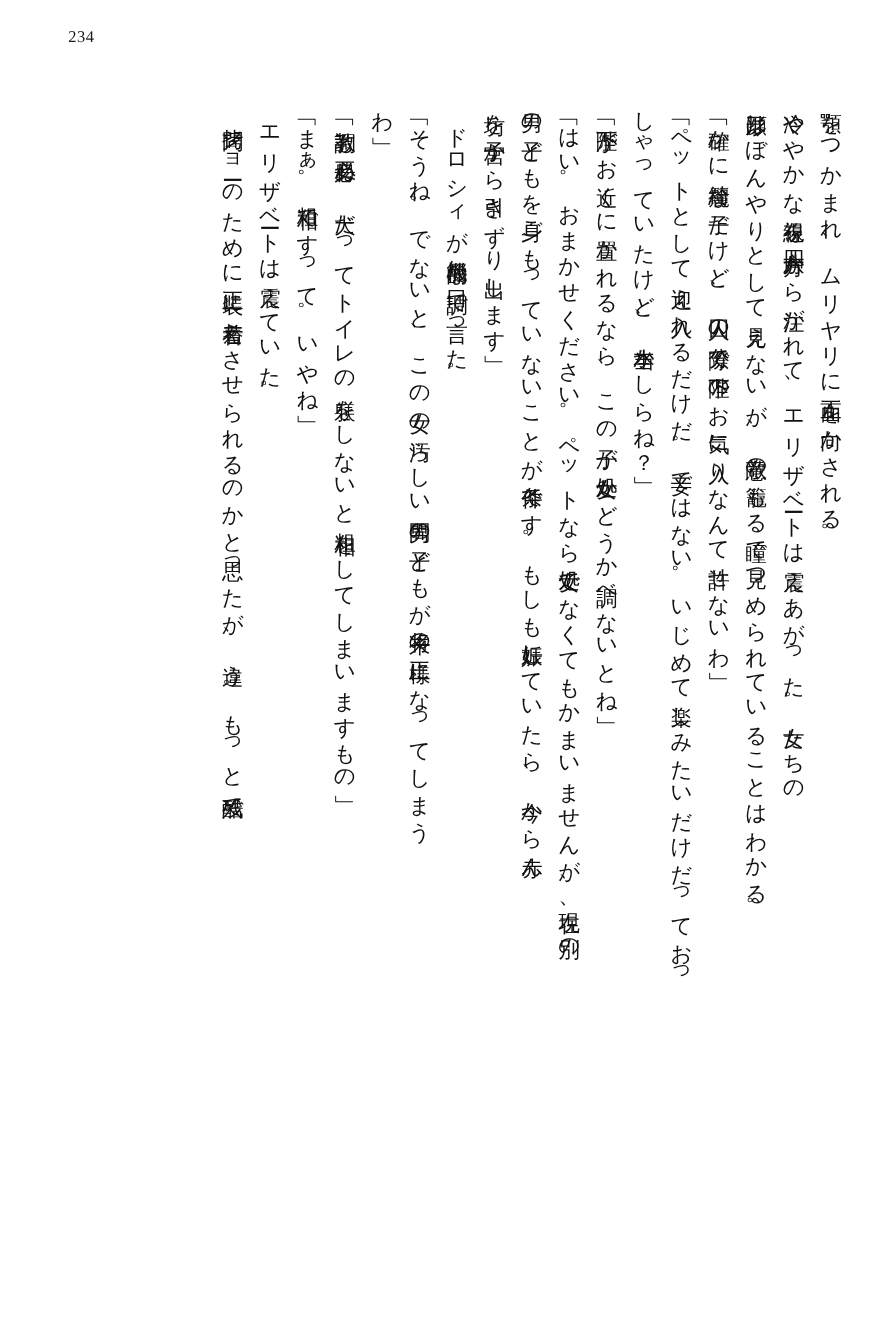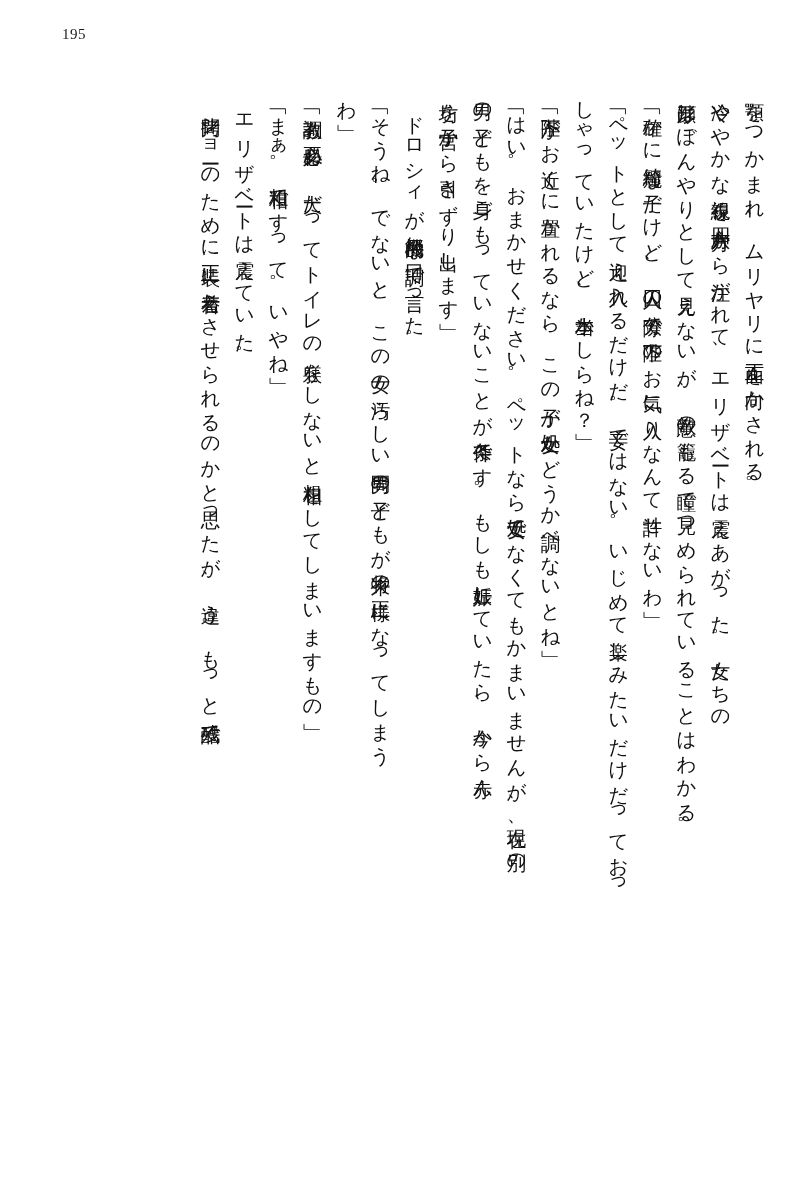--- a/index.html
+++ b/index.html
@@ -56,21 +56,21 @@
   }
   .vcol.indent {
     padding-top: 14px;
   }
 </style>
 </head>
 <body>
 
 <div class="page">
 
-  <div class="page-number">195</div>
+  <div class="page-number">234</div>
 
   <div class="body-area">
     <div class="vcol">顎をつかまれ、ムリヤリに正面を向かされる。</div>
     <div class="vcol">冷ややかな視線を四方八方から注がれて、エリザベートは震えあがった。女たちの</div>
     <div class="vcol">顔形はぼんやりとして見えないが、敵意の籠もる瞳で見つめられていることはわかる。</div>
     <div class="vcol indent">「確かに綺麗な子だけど、囚人の分際で陛下のお気に入りなんて許せないわ」</div>
     <div class="vcol indent">「ペットとして迎え入れるだけだ。妾ではない。いじめて楽しみたいだけだっておっ</div>
     <div class="vcol">しゃっていたけど、本当かしらね？」</div>
     <div class="vcol indent">「陛下がお近くに置かれるなら、この子が処女かどうか調べないとね」</div>
     <div class="vcol indent">「はい。おまかせください。ペットなら処女でなくてもかまいませんが、現在、別の</div>

